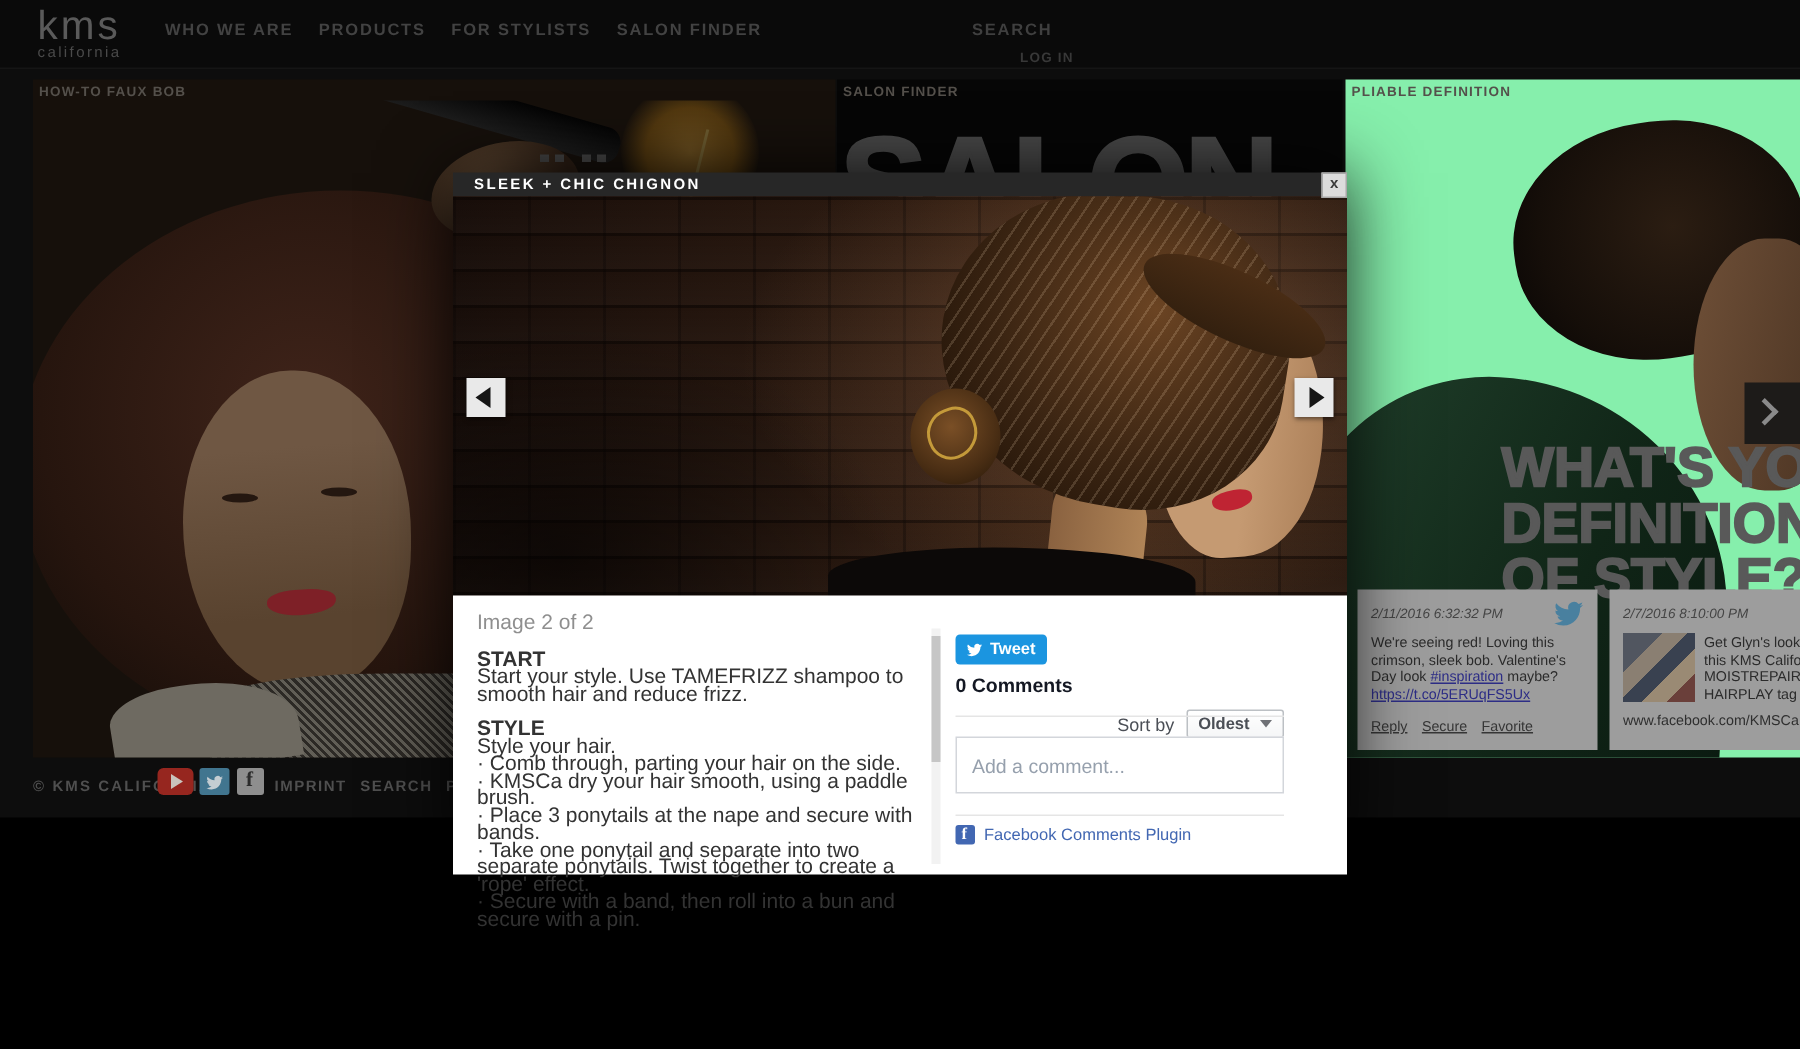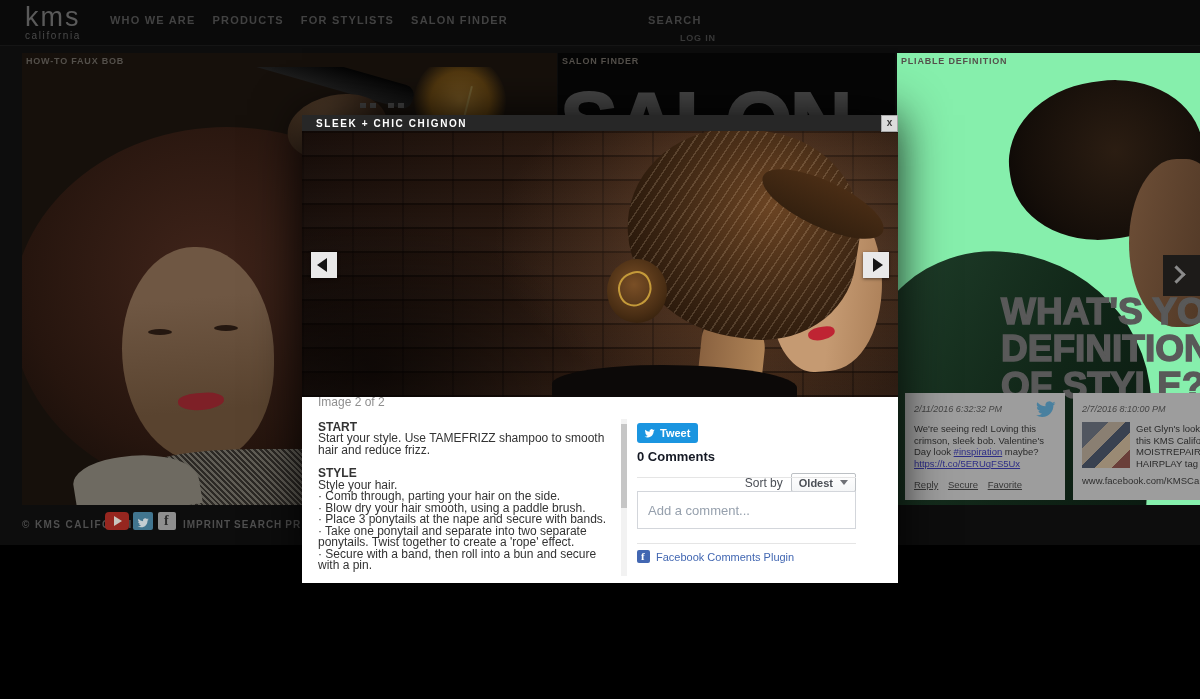--- a/index.html
+++ b/index.html
@@ -72,21 +72,21 @@
 
   
   .footer-copy { position:absolute; left:22px; top:519px; font-size:10px; font-weight:bold; color:#4f4f4f; letter-spacing:1.4px; z-index:4; }
   .footer-icon { position:absolute; top:512px; height:18px; z-index:4; cursor:pointer; }
   .icon-youtube { left:105px; width:24px; background:#96261f; border-radius:4px; }
   .yt-tri { width:0; height:0; border:5px solid transparent; border-left:8px solid #c9c4bd; margin:4px 0 0 9px; }
   .icon-twitter { left:133px; width:20px; background:#41758f; border-radius:2px; color:#c4cdd2; padding:3px 2px; }
   .icon-twitter svg { width:100%; height:100%; fill:currentColor; }
   .icon-facebook { left:158px; width:18px; background:#8e8e8e; border-radius:2px; position:absolute; }
   .icon-facebook::after { content:"f"; font-family:"Liberation Serif", serif; font-weight:bold; font-size:14px; color:#2b2b2b; position:absolute; left:6px; top:1px; }
-  .footer-links { position:absolute; left:183px; top:519px; display:flex; gap:3px; z-index:4; }
+  .footer-links { position:absolute; left:183px; top:519px; display:flex; gap:9px; z-index:4; }
   .footer-link { font-size:10px; font-weight:bold; color:#4f4f4f; letter-spacing:1px; cursor:pointer; white-space:nowrap; }
 
   .bottom-band { position:absolute; left:0; top:545px; width:1200px; height:154px; background:#000; z-index:2; }
 
   
   .modal { position:absolute; left:302px; top:115px; width:596px; height:468px; z-index:100; box-shadow:0 0 45px rgba(0,0,0,0.85); }
   .modal-header { position:absolute; top:0; left:0; width:596px; height:16px; background:#272727; }
   .modal-title { position:absolute; left:14px; top:3px; font-size:10px; font-weight:bold; color:#ffffff; letter-spacing:1.6px; }
   .modal-close { position:absolute; right:0; top:0; width:17px; height:17px; background:#dcdcdc; border:1px solid #a8a8a8; color:#3a3a3a; font-size:10px; font-weight:bold; text-align:center; line-height:14px; cursor:pointer; z-index:5; }
 
@@ -110,21 +110,21 @@
   .w-sweep { position:absolute; left:455px; top:50px; width:132px; height:46px; background:linear-gradient(#4a2d15,#33200f); border-radius:50%; transform:rotate(25deg); }
   .w-bun { position:absolute; left:305px; top:128px; width:60px; height:64px; border-radius:50%; background:radial-gradient(circle at 45% 40%, #7a4f26, #4a2e14 60%, #2e1c0b 90%); }
   .w-bun-wire { position:absolute; left:11px; top:13px; width:34px; height:34px; border:2px solid #c49a3a; border-radius:50% 40% 55% 45%; transform:rotate(-20deg); }
   .nav-arrow { position:absolute; top:121px; width:26px; height:26px; background:#e9e9e9; box-shadow:0 1px 3px rgba(0,0,0,0.5); cursor:pointer; z-index:6; }
   .nav-arrow.prev { left:9px; }
   .nav-arrow.next { right:9px; }
   .tri-left { width:0; height:0; border-top:7px solid transparent; border-bottom:7px solid transparent; border-right:10px solid #151515; margin:6px 0 0 6px; }
   .tri-right { width:0; height:0; border-top:7px solid transparent; border-bottom:7px solid transparent; border-left:10px solid #151515; margin:6px 0 0 10px; }
 
   .modal-body { position:absolute; top:282px; left:0; width:596px; height:186px; background:#ffffff; }
-  .body-left { position:absolute; left:16px; top:0; width:294px; font-size:12px; line-height:11.5px; color:#333333; }
+  .body-left { position:absolute; left:16px; top:12px; width:294px; font-size:14px; line-height:11.5px; color:#333333; }
   .image-counter { color:#8f8f8f; margin-bottom:13px; }
   .sec-heading { font-weight:bold; }
   .start-body { margin-bottom:12px; }
   .scroll-track { position:absolute; left:319px; top:22px; width:6px; height:157px; background:#f2f2f2; }
   .scroll-thumb { position:absolute; left:0; top:5px; width:6px; height:84px; background:#c6c6c6; cursor:pointer; }
 
   .body-right { position:absolute; left:334px; top:0; width:221px; height:186px; }
   .tweet-btn { position:absolute; left:1px; top:26px; height:20px; background:#1b95e0; border-radius:3px; color:#fff; font-size:11px; font-weight:bold; padding:0 8px 0 6px; display:flex; align-items:center; gap:4px; cursor:pointer; }
   .tweet-btn svg { width:13px; height:11px; fill:#ffffff; }
   .comments-row { position:absolute; left:1px; top:52px; width:219px; display:flex; justify-content:space-between; align-items:flex-start; }
@@ -290,21 +290,21 @@
     </div>
 
     <div class="modal-body">
       <div class="body-left">
         <div class="image-counter">Image 2 of 2</div>
         <div class="sec-heading">START</div>
         <div class="start-body">Start your style. Use TAMEFRIZZ shampoo to smooth hair and reduce frizz.</div>
         <div class="sec-heading">STYLE</div>
         <div>Style your hair.</div>
         <div>· Comb through, parting your hair on the side.</div>
-        <div>· Blow dry your hair smooth, using a paddle brush.</div>
+        <div>· KMSCa dry your hair smooth, using a paddle brush.</div>
         <div>· Place 3 ponytails at the nape and secure with bands.</div>
         <div>· Take one ponytail and separate into two separate ponytails. Twist together to create a 'rope' effect.</div>
         <div>· Secure with a band, then roll into a bun and secure with a pin.</div>
       </div>
 
       <div class="scroll-track">
         <div class="scroll-thumb"></div>
       </div>
 
       <div class="body-right">

